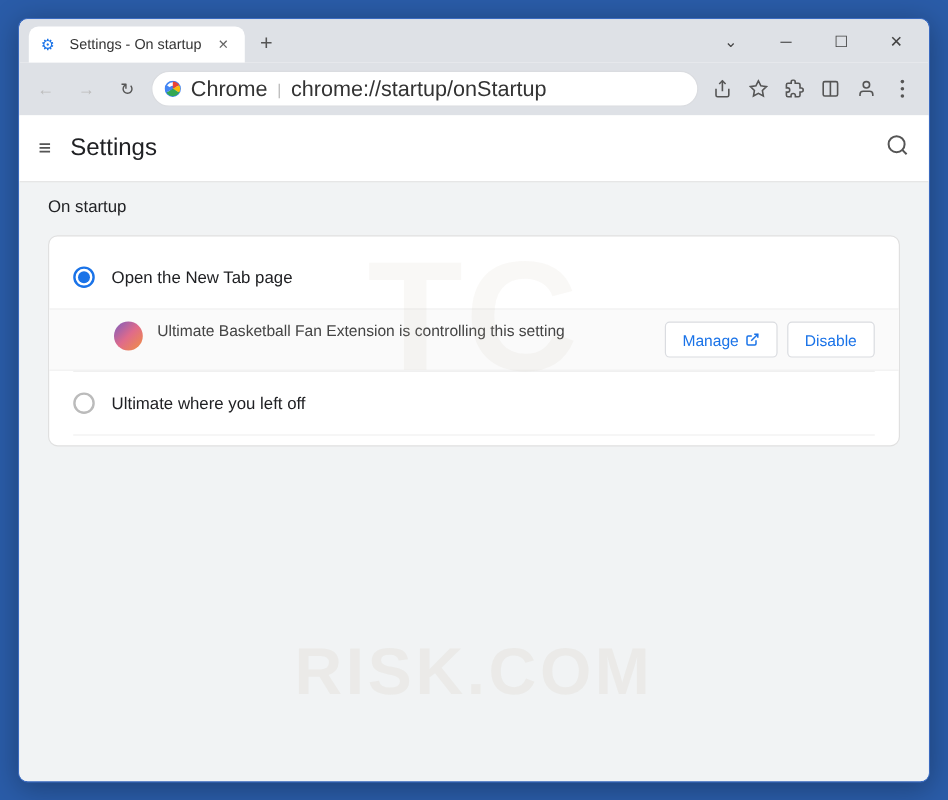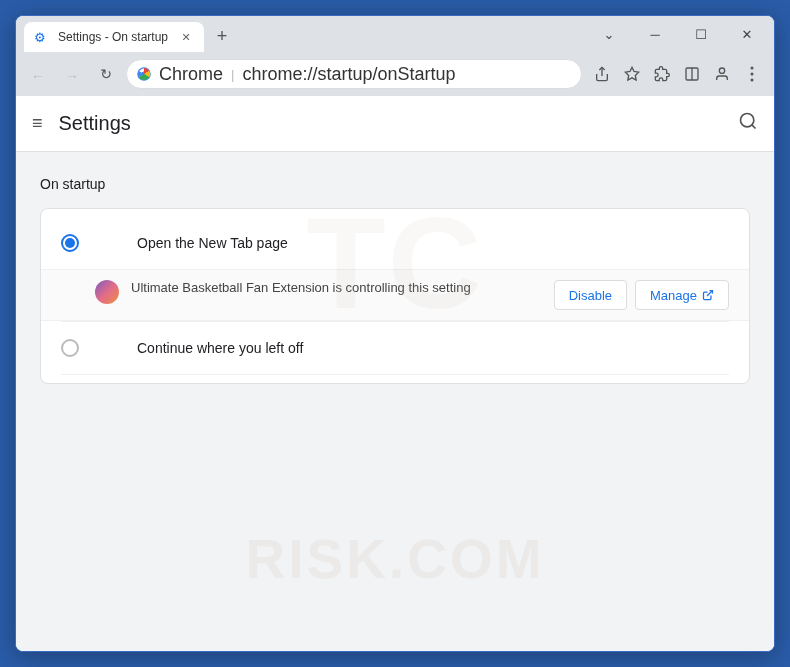--- a/index.html
+++ b/index.html
@@ -201,21 +201,21 @@
       font-weight: 500;
       color: #202124;
     }
     .search-icon-right {
       margin-left: auto;
       font-size: 18px;
       color: #555;
       cursor: pointer;
     }
     .settings-body {
-      padding: 24px 24px;
+      padding: 12px 24px;
     }
     .section-label {
       font-size: 14px;
       color: #202124;
       font-weight: 500;
       margin-bottom: 16px;
     }
     .options-card {
       background: #ffffff;
       border-radius: 8px;
@@ -245,21 +245,20 @@
     }
     .radio-inner {
       width: 10px;
       height: 10px;
       border-radius: 50%;
       background: #1a73e8;
     }
     .option-label {
       font-size: 14px;
       color: #202124;
-      margin-left: 44px;
     }
     .extension-row {
       display: flex;
       align-items: flex-start;
       padding: 10px 20px 10px 54px;
       gap: 12px;
       background: #fafafa;
       border-top: 1px solid #f0f0f0;
       border-bottom: 1px solid #f0f0f0;
     }
@@ -408,38 +407,38 @@
             <div class="radio-inner"></div>
           </div>
           <span class="option-label">Open the New Tab page</span>
         </div>
 
         <div class="extension-row">
           <div class="ext-icon"></div>
           <span class="ext-text">Ultimate Basketball Fan Extension is controlling this setting</span>
           <div class="ext-actions">
             <button class="ext-btn">
-              <span>Disable</span>
-            </button>
-            <button class="ext-btn">
               <span>Manage</span>
               <svg width="12" height="12" viewBox="0 0 24 24" fill="none" stroke="#1a73e8" stroke-width="2.5">
                 <path d="M18 13v6a2 2 0 01-2 2H5a2 2 0 01-2-2V8a2 2 0 012-2h6"></path>
                 <polyline points="15 3 21 3 21 9"></polyline>
                 <line x1="10" y1="14" x2="21" y2="3"></line>
               </svg>
             </button>
+            <button class="ext-btn">
+              <span>Disable</span>
+            </button>
           </div>
         </div>
 
         <div class="divider"></div>
 
         <div class="option-row">
           <div class="radio-outer"></div>
-          <span class="option-label">Continue where you left off</span>
+          <span class="option-label">Ultimate where you left off</span>
         </div>
 
         <div class="divider"></div>
 
 
       </div>
     </div>
 
     <div style="position:absolute;bottom:60px;left:50%;transform:translateX(-50%);font-size:55px;font-weight:900;color:rgba(200,185,170,0.15);letter-spacing:3px;pointer-events:none;white-space:nowrap;font-family:Arial,sans-serif;z-index:0;">
       RISK.COM

